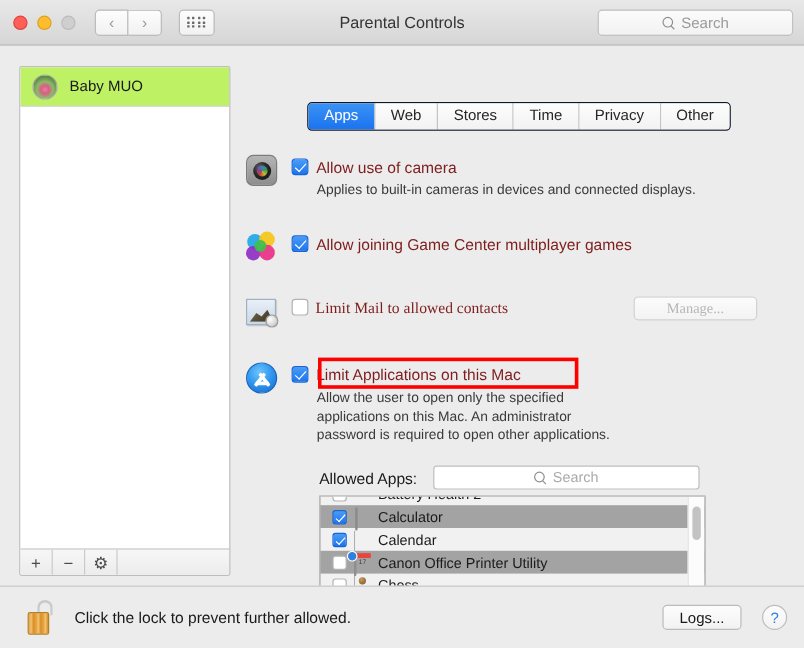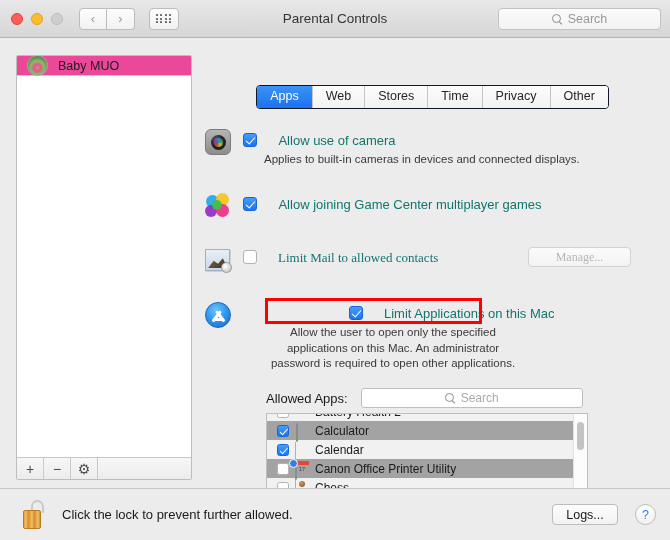--- a/index.html
+++ b/index.html
@@ -83,21 +83,21 @@
   .sidebar {
     position: absolute; left: 16px; top: 17px;
     width: 176px; height: 425px;
     background: #fff;
     border: 1px solid #bdbdbd;
     border-radius: 2px;
     display: flex; flex-direction: column;
     overflow: hidden;
   }
   .user-row {
-    height: 20px; background: #ec4899;
+    height: 33px; background: #bef264;
     display: flex; align-items: center; gap: 10px;
     padding: 0 10px;
     border-bottom: 1px solid #cfcfcf;
   }
   .avatar {
     width: 21px; height: 21px; border-radius: 50%;
     background: radial-gradient(circle at 50% 62%, #e87fa0 0%, #d65f84 22%, #8fb86a 45%, #5d8f45 70%, #3f6b30 100%);
     border: 1px solid #a9a9a9; flex: 0 0 21px;
   }
   .user-name { font-size: 12.5px; color: #1a1a1a; }
@@ -160,21 +160,21 @@
   .chk.on::after {
     content: ""; position: absolute;
     left: 4px; top: 1px; width: 4px; height: 8px;
     border: solid #fff; border-width: 0 1.8px 1.8px 0;
     transform: rotate(42deg);
   }
   .chk.off {
     background: #fff; border: 1px solid #b3b3b3;
   }
 
-  .lbl { font-size: 13px; color: #0f766e; margin-left: 17px; }
+  .lbl { font-size: 13px; color: #7f1d1d; margin-left: 2px; }
   .sub {
     font-size: 11.5px; color: #3a3a3a; margin-left: 21px;
     margin-top: 3px; line-height: 1.33;
   }
 
   .manage-btn {
     position: absolute; right: 29px; top: 1px;
     width: 103px; height: 20px;
     background: linear-gradient(to bottom,#fbfbfb,#f3f3f3);
     border: 1px solid #d2d2d2; border-radius: 4px;
@@ -508,21 +508,21 @@
           </div>
           <div class="r-body">
             <div>
               <span class="chk off"></span>
               <span class="lbl">Limit Mail to allowed contacts</span>
             </div>
           </div>
           <div class="manage-btn">Manage...</div>
         </div>
 
-        <div class="row" style="margin-top:28px;text-align:center;">
+        <div class="row" style="margin-top:28px;">
           <div class="r-icon">
             <div class="appstore-icon">
                 <u></u>
               </div>
           </div>
           <div class="r-body">
             <div>
               <span class="chk on"></span>
               <span class="lbl">Limit Applications on this Mac</span>
             </div>

